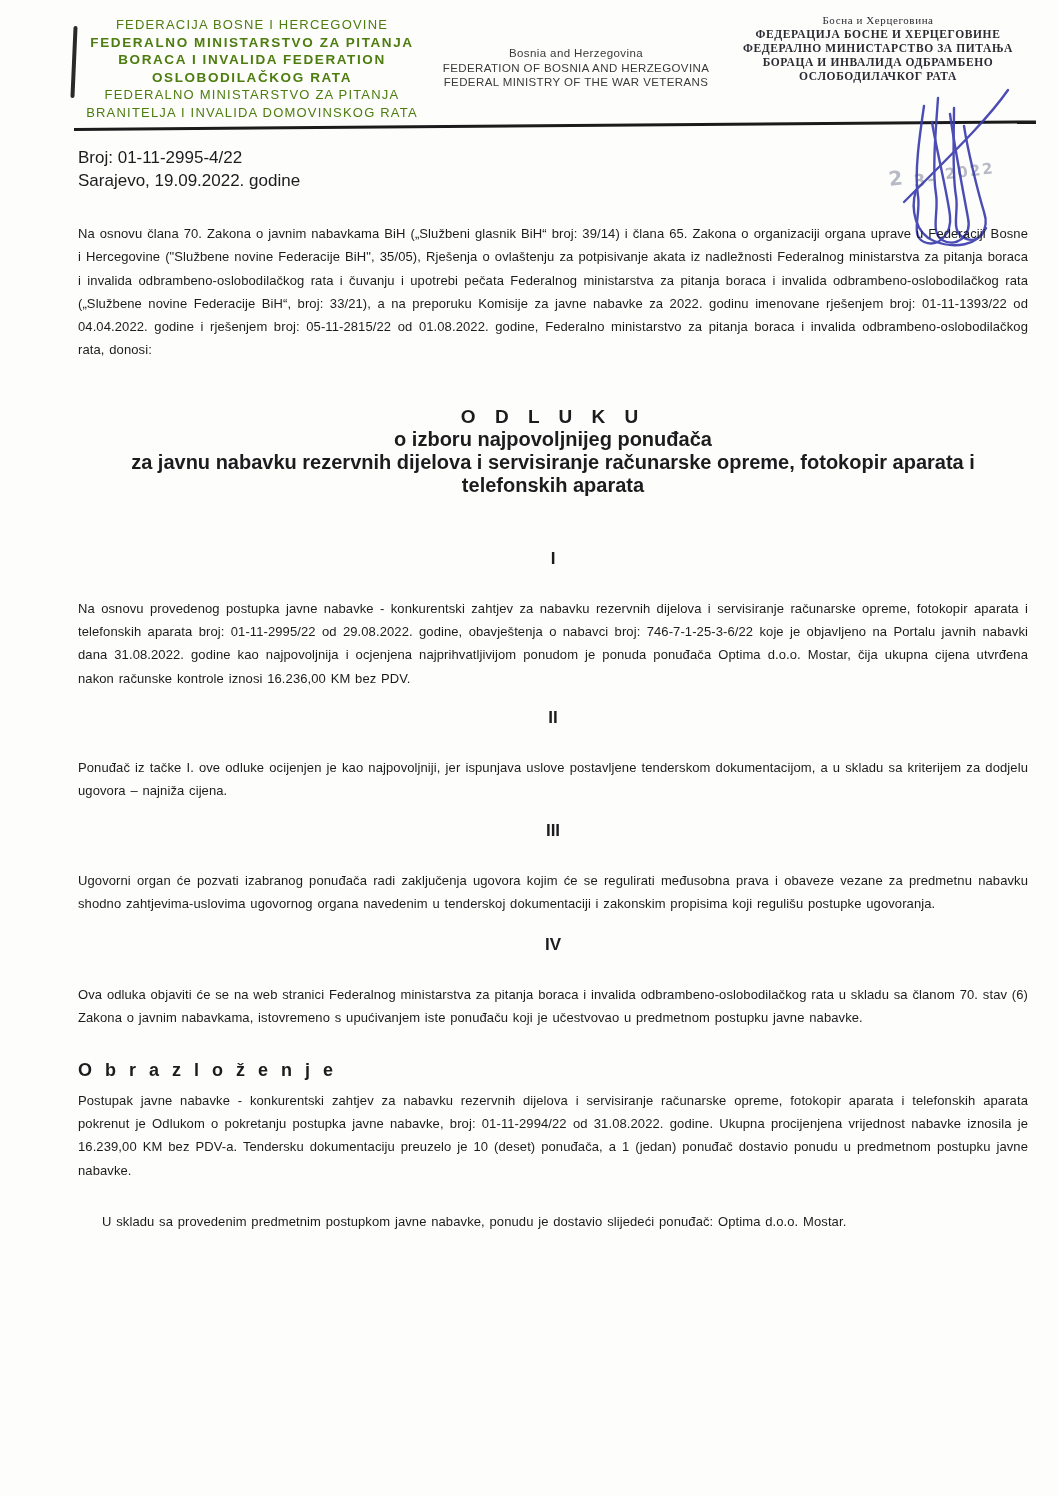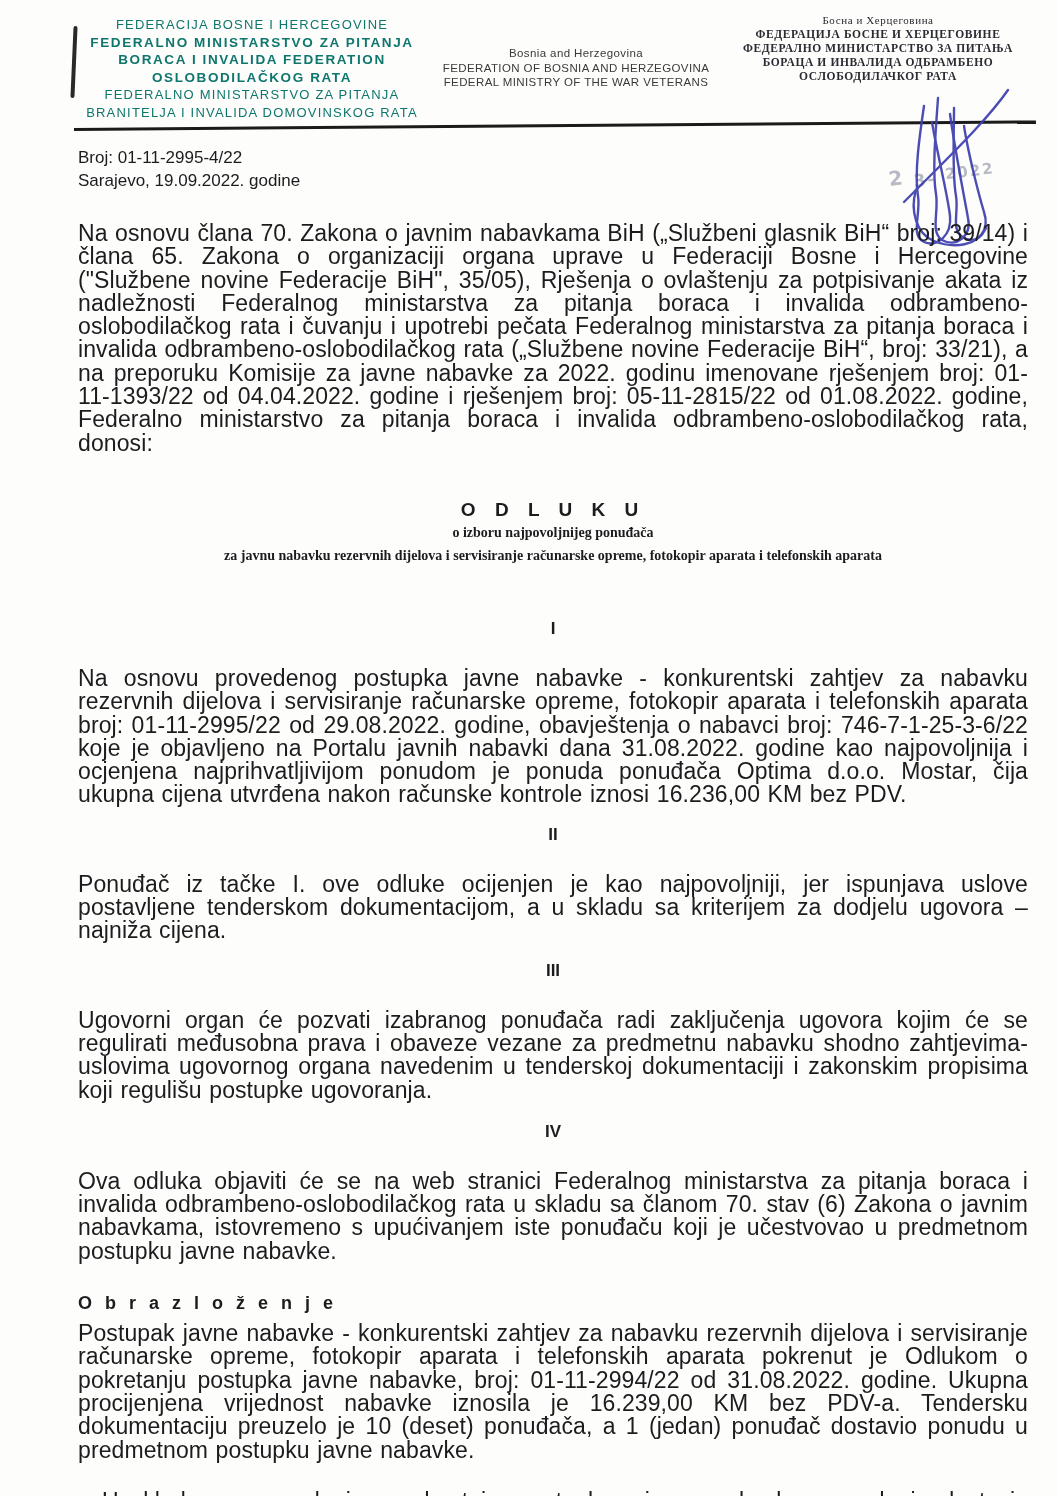--- a/index.html
+++ b/index.html
@@ -11,21 +11,21 @@
     margin: 0 auto;
     background: #fdfdfb;
     overflow: hidden;
     font-family: "Liberation Sans", sans-serif;
     color: #1c1c1e;
   }
   
   .lh-left {
     position: absolute; left: 85px; top: 16px; width: 334px;
     text-align: center; font-size: 13px; line-height: 17.5px;
-    letter-spacing: 1.2px; color: #0f766e;
+    letter-spacing: 1.2px; color: #4d7c0f;
   }
   .lh-left .b { font-weight: bold; font-size: 13.5px; letter-spacing: 1.6px; }
   .lh-vert-mark {
     position: absolute; left: 72px; top: 26px; width: 4px; height: 72px;
     background: #2a2a2a; border-radius: 2px; transform: rotate(2.5deg);
   }
   .lh-center {
     position: absolute; left: 428px; top: 46px; width: 296px;
     text-align: center; font-size: 11.5px; line-height: 14.5px; color: #3a3a3a;
     letter-spacing: 0.4px;
@@ -50,27 +50,27 @@
   }
   .stamp-date .frag2 { font-size: 15px; }
   .stamp-date .frag3 { font-size: 17px; display:inline-block; transform: translateY(4px); }
   .signature-svg { position: absolute; left: 880px; top: 78px; }
   
   .content {
     position: absolute; left: 78px; top: 146px; width: 950px;
   }
   .meta-line { font-size: 17px; line-height: 23px; }
   p.par {
-    font-size: 23px; line-height: 23.3px; text-align: justify;
+    font-size: 13px; line-height: 23.3px; text-align: justify;
     letter-spacing: 0.1px; word-spacing: 1px;
   }
   .intro { margin-top: 30px; }
   .decision-head { margin-top: 44px; text-align: center; }
   .decision-title { font-size: 19px; font-weight: bold; letter-spacing: 7px; }
-  .decision-sub { font-size: 14px; font-weight: bold; line-height: 23px; font-family: Liberation Serif, serif; }
+  .decision-sub { font-size: 20px; font-weight: bold; line-height: 23px; }
   .numeral {
     text-align: center; font-size: 17px; font-weight: bold; line-height: 20px;
   }
   .num-I   { margin-top: 52px; }
   .sec-par { margin-top: 28px; }
   .num-II  { margin-top: 18px; }
   .num-III { margin-top: 18px; }
   .num-IV  { margin-top: 20px; }
   .obr-title {
     margin-top: 30px; text-align: left; font-size: 18px; font-weight: bold;

